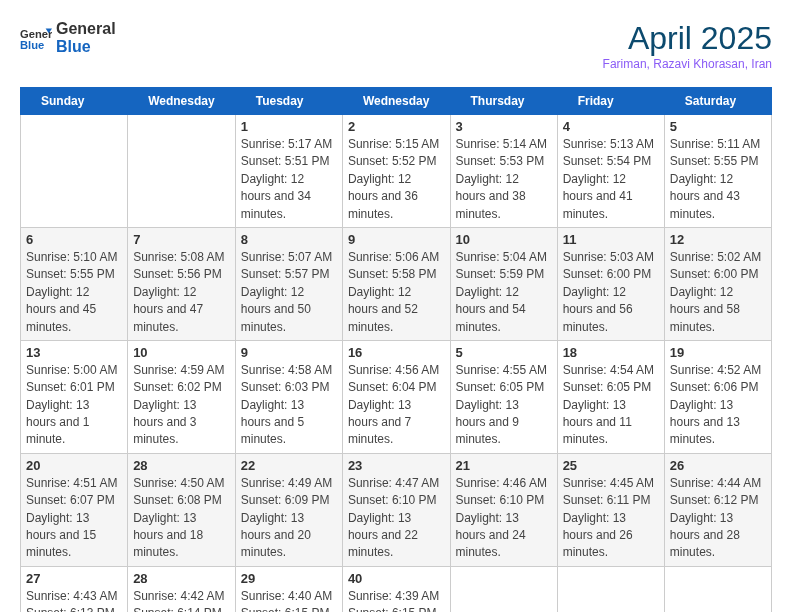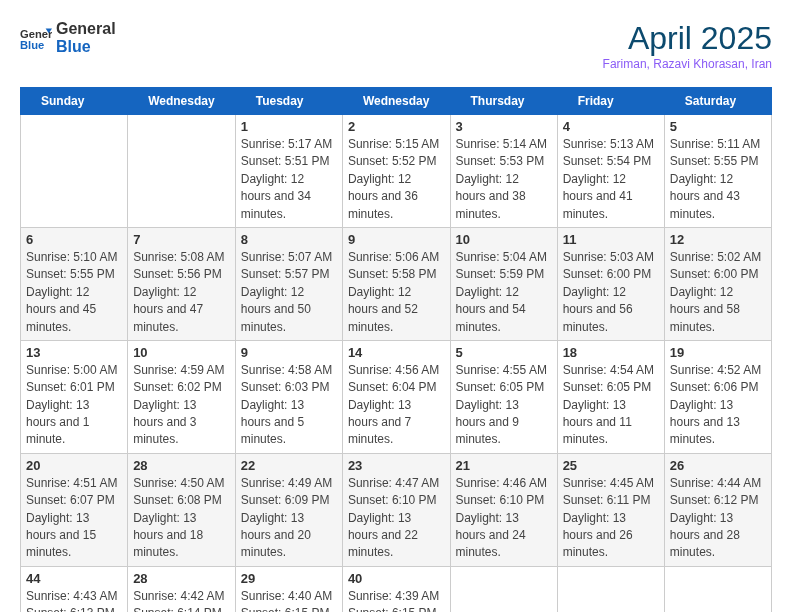--- a/index.html
+++ b/index.html
@@ -234,21 +234,21 @@
       </td>
         <td>
         <span class="day-number">9</span>
         <div class="day-info">
           Sunrise: 4:58 AM<br>
           Sunset: 6:03 PM<br>
           Daylight: 13 hours and 5 minutes.
         </div>
       </td>
         <td>
-        <span class="day-number">14</span>
+        <span class="day-number">16</span>
         <div class="day-info">
           Sunrise: 4:56 AM<br>
           Sunset: 6:04 PM<br>
           Daylight: 13 hours and 7 minutes.
         </div>
       </td>
         <td>
         <span class="day-number">5</span>
         <div class="day-info">
           Sunrise: 4:55 AM<br>
@@ -326,21 +326,21 @@
         <span class="day-number">26</span>
         <div class="day-info">
           Sunrise: 4:44 AM<br>
           Sunset: 6:12 PM<br>
           Daylight: 13 hours and 28 minutes.
         </div>
       </td>
       </tr>
       <tr>
         <td>
-        <span class="day-number">44</span>
+        <span class="day-number">27</span>
         <div class="day-info">
           Sunrise: 4:43 AM<br>
           Sunset: 6:13 PM<br>
           Daylight: 13 hours and 30 minutes.
         </div>
       </td>
         <td>
         <span class="day-number">28</span>
         <div class="day-info">
           Sunrise: 4:42 AM<br>

